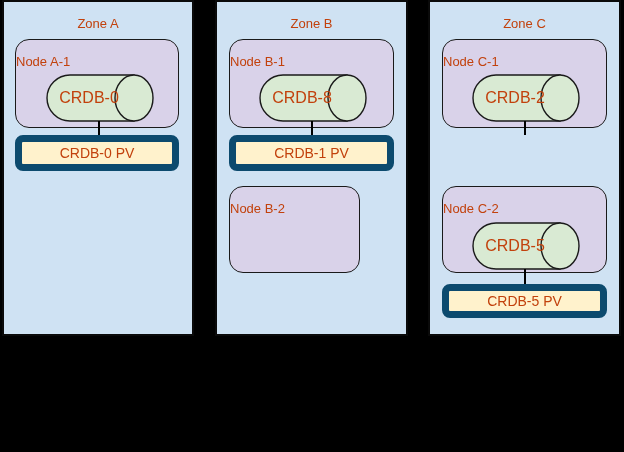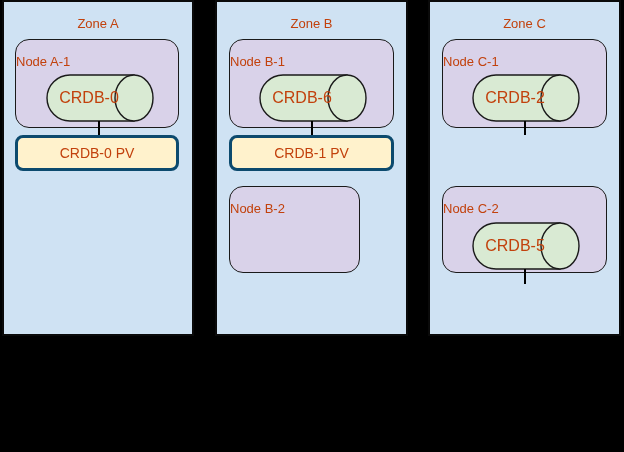--- a/index.html
+++ b/index.html
@@ -4,21 +4,21 @@
 <style>
   html,body{margin:0;padding:0;background:#000;}
   #canvas{
     position:relative;width:624px;height:452px;background:#000;
     font-family:Liberation Sans, sans-serif;color:#c2410c;overflow:hidden;
   }
   .zone{position:absolute;top:0;height:336px;background:#cfe2f3;border:2px solid #0a0a0a;box-sizing:border-box;}
   .zone-title{position:absolute;left:0;right:0;top:14px;text-align:center;font-size:13px;}
   .node{position:absolute;background:#d9d2e9;border:1px solid #1a1a1a;border-radius:14px;box-sizing:border-box;}
   .node-title{margin-top:14px;font-size:13px;}
-  .pv{position:absolute;background:#fff2cc;border:3px solid #0c4a6e;border-radius:8px;box-sizing:border-box;
+  .pv{position:absolute;background:#fff2cc;border:7px solid #0c4a6e;border-radius:8px;box-sizing:border-box;
       display:flex;align-items:center;justify-content:center;font-size:14px;}
   .cyl{position:absolute;width:110px;height:48px;}
   .cyl svg{display:block;}
   .cyl-label{position:absolute;width:88px;height:48px;display:flex;align-items:center;justify-content:center;font-size:16px;}
   .connector{position:absolute;width:2px;background:#000;}
 </style>
 </head>
 <body>
 
 <div id="canvas">
@@ -46,21 +46,21 @@
   </div>
   <div class="node" style="left:229px;top:39px;width:165px;height:89px;">
     <div class="node-title">Node B-1</div>
   </div>
   <div class="cyl" style="left:258px;top:74px;">
     <svg width="110" height="48" viewBox="0 0 110 48">
       <path d="M 89 1 H 25 A 23 23 0 0 0 25 47 H 89 Z" fill="#d9ead3" stroke="#1a1a1a" stroke-width="1.4"></path>
       <ellipse cx="89" cy="24" rx="19" ry="23" fill="#d9ead3" stroke="#1a1a1a" stroke-width="1.4"></ellipse>
     </svg>
   </div>
-  <div class="cyl-label" style="left:258px;top:74px;">CRDB-6</div>
+  <div class="cyl-label" style="left:258px;top:74px;">CRDB-8</div>
   <div class="connector" style="left:311px;top:121px;height:14px;"></div>
   <div class="pv" style="left:229px;top:135px;width:165px;height:36px;justify-content:center;">
     <span>CRDB-1 PV</span>
   </div>
   <div class="node" style="left:229px;top:186px;width:131px;height:87px;">
     <div class="node-title">Node B-2</div>
   </div>
 
   <div class="zone" style="left:428px;width:193px;">
     <div class="zone-title">Zone C</div>
@@ -80,14 +80,17 @@
     <div class="node-title">Node C-2</div>
   </div>
   <div class="cyl" style="left:471px;top:222px;">
     <svg width="110" height="48" viewBox="0 0 110 48">
       <path d="M 89 1 H 25 A 23 23 0 0 0 25 47 H 89 Z" fill="#d9ead3" stroke="#1a1a1a" stroke-width="1.4"></path>
       <ellipse cx="89" cy="24" rx="19" ry="23" fill="#d9ead3" stroke="#1a1a1a" stroke-width="1.4"></ellipse>
     </svg>
   </div>
   <div class="cyl-label" style="left:471px;top:222px;">CRDB-5</div>
   <div class="connector" style="left:524px;top:269px;height:15px;"></div>
+  <div class="pv" style="left:442px;top:284px;width:165px;height:34px;">
+    <span>CRDB-5 PV</span>
+  </div>
 
 </div>
 
 </body></html>

